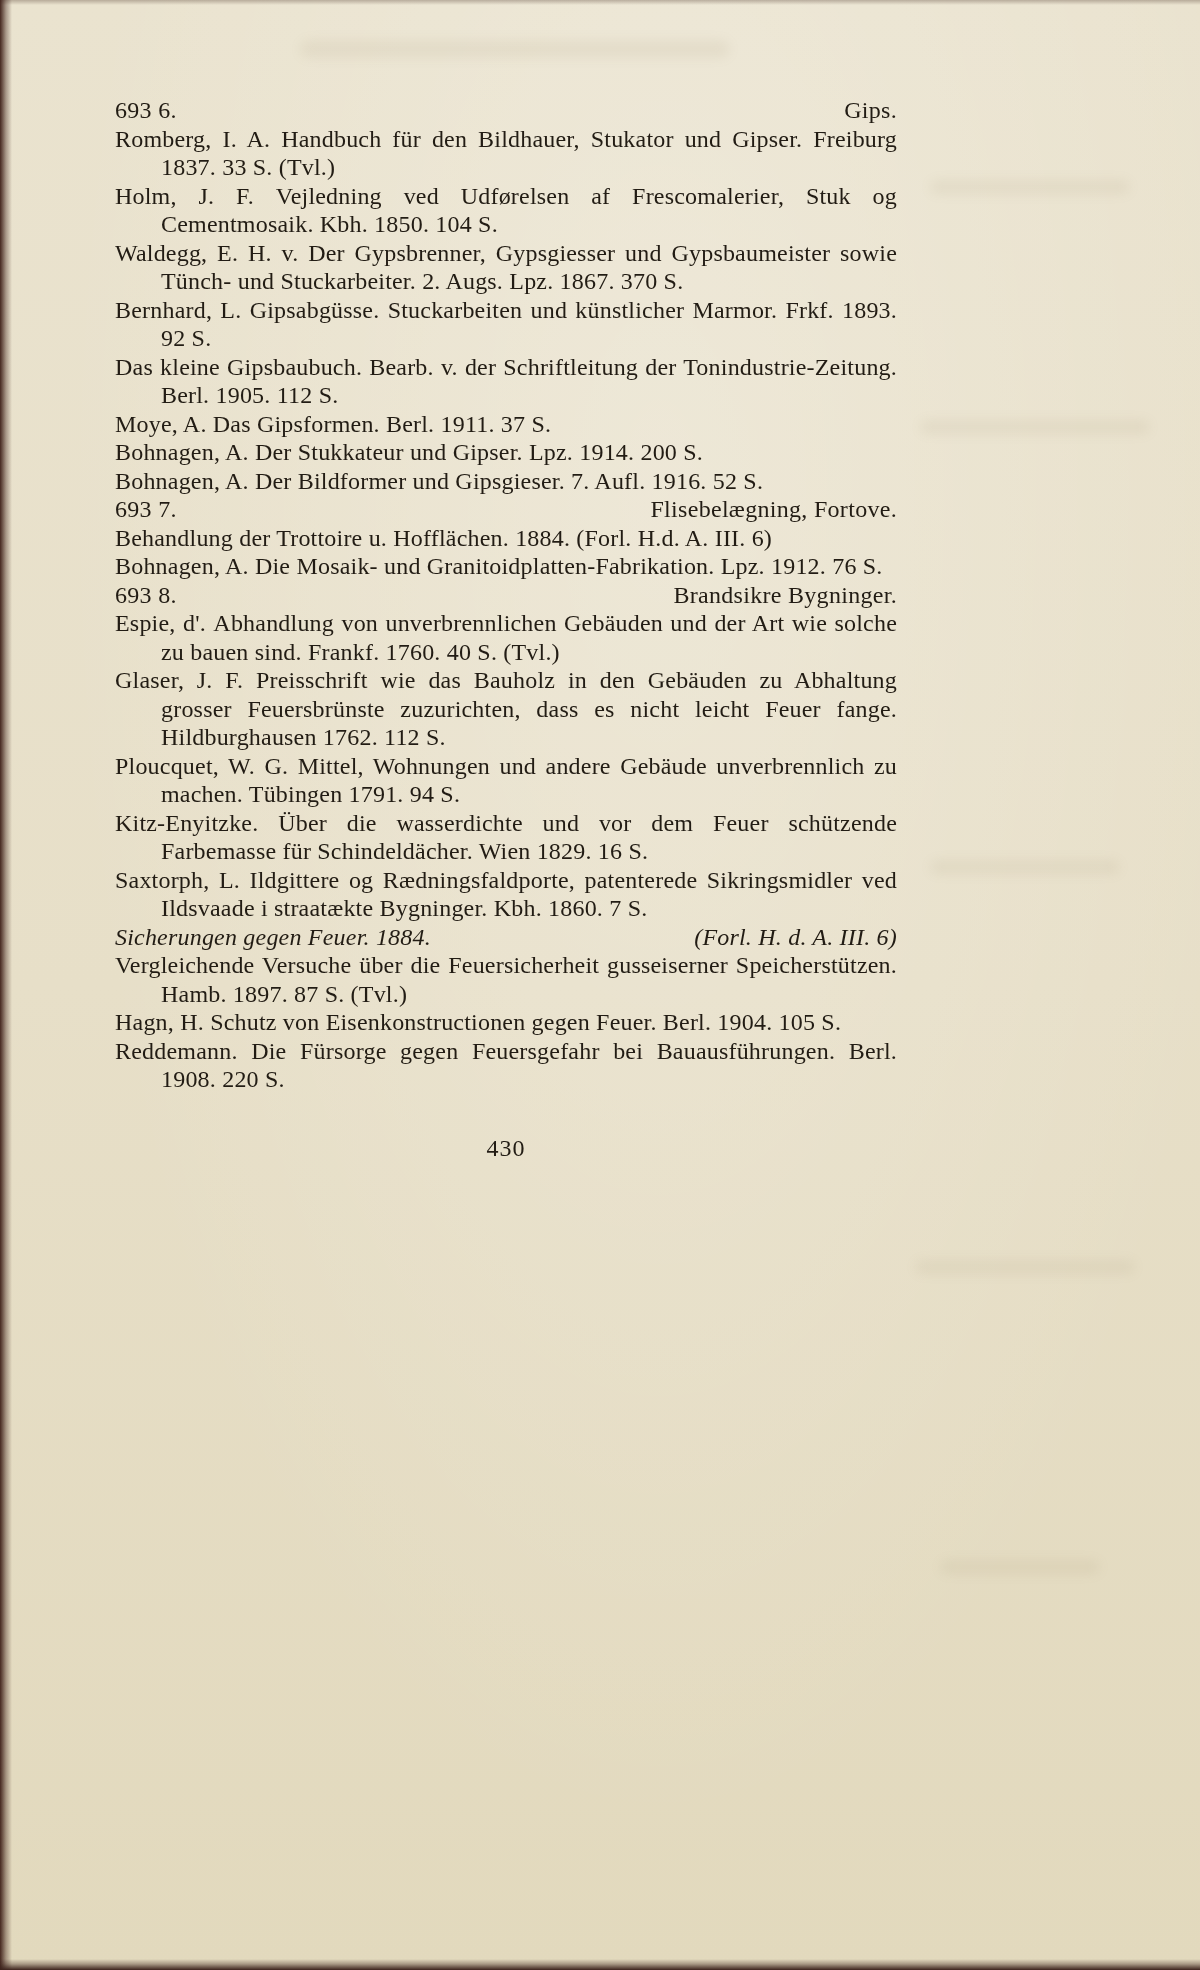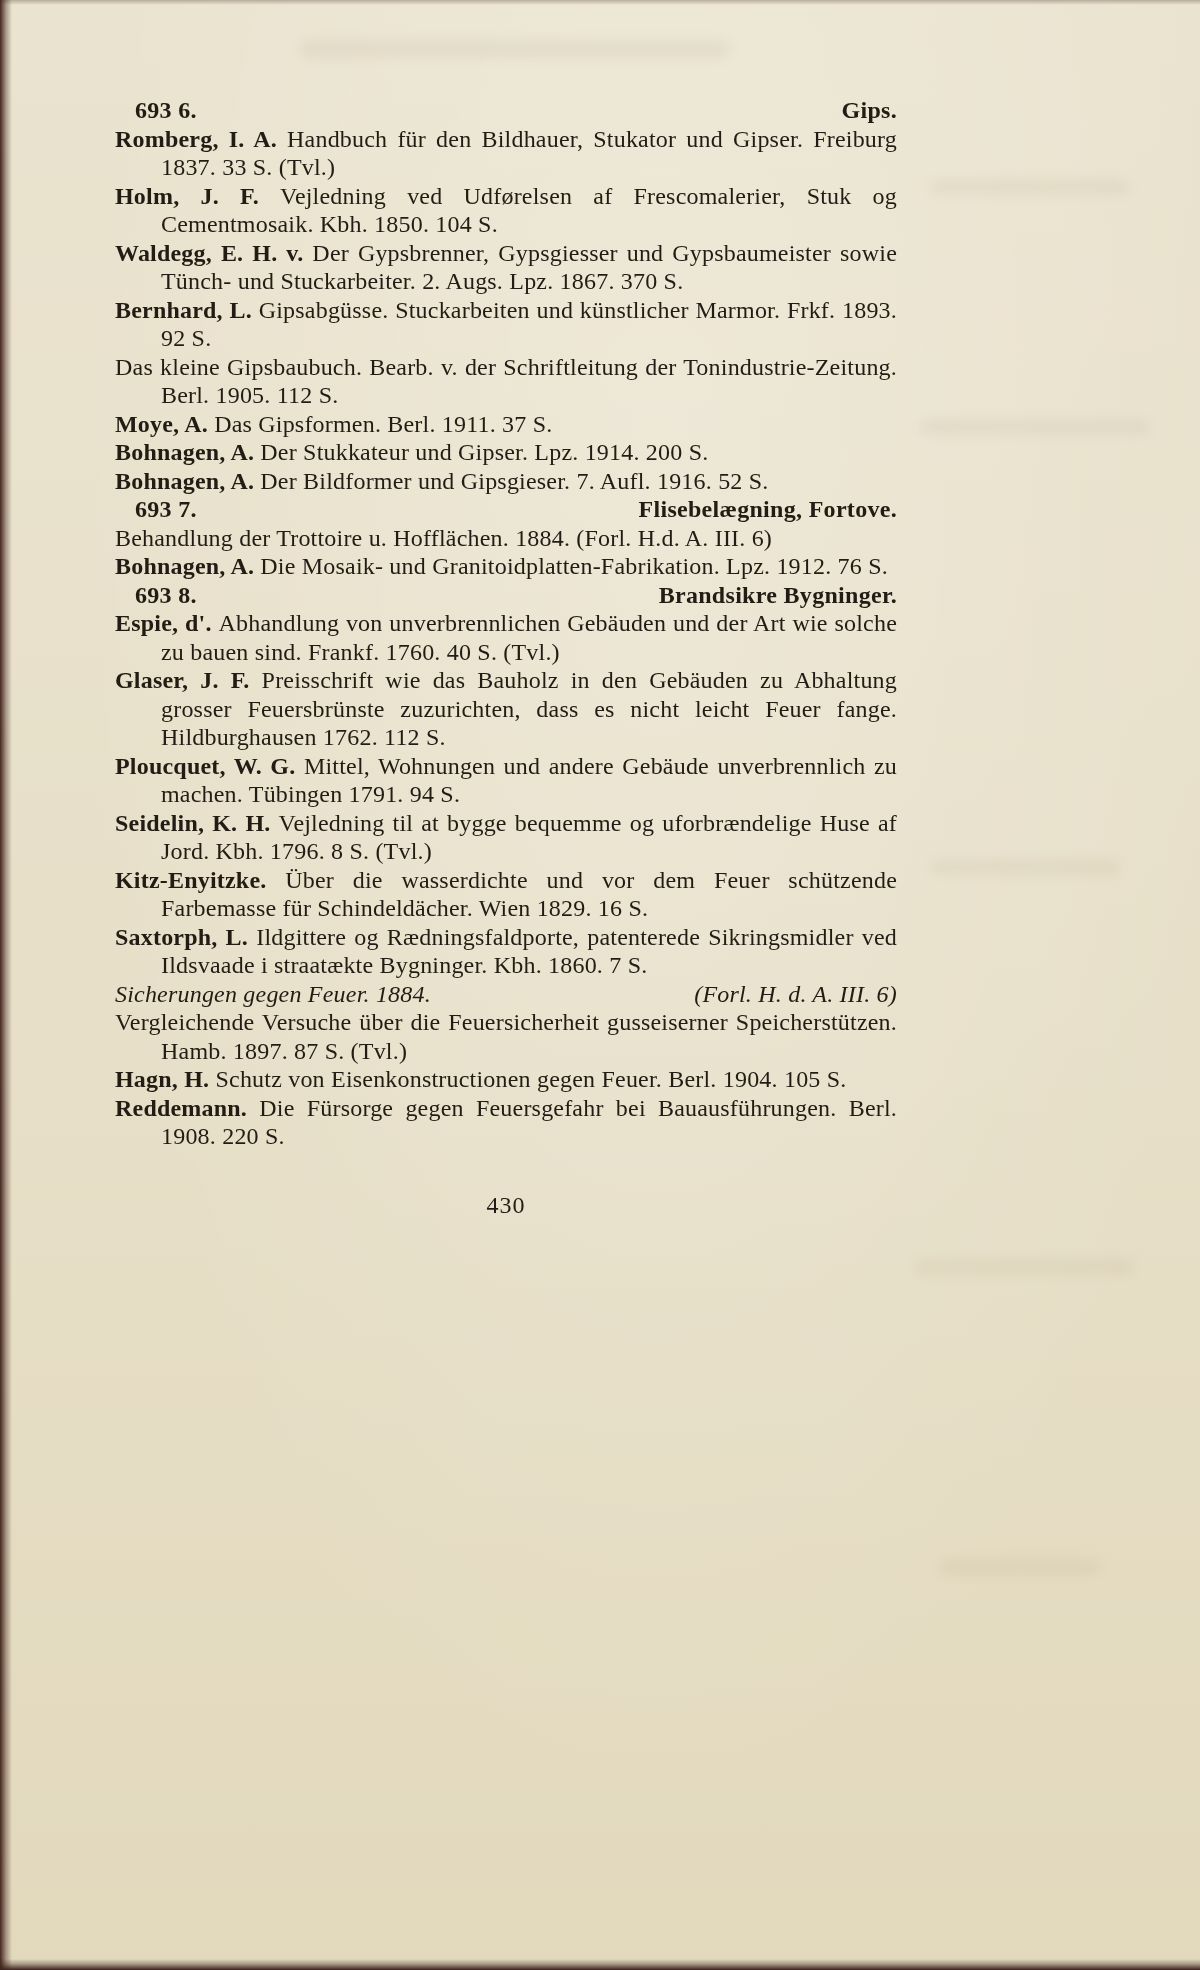--- a/index.html
+++ b/index.html
@@ -49,33 +49,32 @@
     position: absolute;
     left: 115px;
     top: 96px;
     width: 782px;
     font-size: 24px;
     line-height: 28.5px;
   }
   .section-header {
     display: flex;
     justify-content: space-between;
-    font-weight: bold;
+    font-weight: normal;
     letter-spacing: 0.3px;
-    margin-left: 20px;
   }
   .sec-num { white-space: nowrap; }
   .sec-title { white-space: nowrap; }
   .entry {
     text-align: justify;
     padding-left: 46px;
     text-indent: -46px;
     letter-spacing: 0.2px;
   }
-  .entry .author { font-weight: bold; }
+  .entry .author { font-weight: normal; }
   .entry .author:not(:empty)::after { content: "\00a0"; }
   .entry.spread {
     display: flex;
     justify-content: space-between;
     padding-left: 0;
     text-indent: 0;
     font-style: italic;
   }
   .page-number {
     text-align: center;
@@ -146,23 +145,20 @@
   <p class="entry">
     <span class="author">Espie, d'.</span><span>Abhandlung von unverbrennlichen Gebäuden und der Art wie solche zu bauen sind. Frankf. 1760. 40 S. (Tvl.)</span>
   </p>
   <p class="entry">
     <span class="author">Glaser, J. F.</span><span>Preisschrift wie das Bauholz in den Gebäuden zu Abhaltung grosser Feuersbrünste zuzurichten, dass es nicht leicht Feuer fange. Hildburghausen 1762. 112 S.</span>
   </p>
   <p class="entry">
     <span class="author">Ploucquet, W. G.</span><span>Mittel, Wohnungen und andere Gebäude unverbrennlich zu machen. Tübingen 1791. 94 S.</span>
   </p>
   <p class="entry">
-    <span class="author">Seidelin, K. H.</span><span>Vejledning til at bygge bequemme og uforbrændelige Huse af Jord. Kbh. 1796. 8 S. (Tvl.)</span>
-  </p>
-  <p class="entry">
     <span class="author">Kitz-Enyitzke.</span><span>Über die wasserdichte und vor dem Feuer schützende Farbemasse für Schindeldächer. Wien 1829. 16 S.</span>
   </p>
   <p class="entry">
     <span class="author">Saxtorph, L.</span><span>Ildgittere og Rædningsfaldporte, patenterede Sikringsmidler ved Ildsvaade i straatækte Bygninger. Kbh. 1860. 7 S.</span>
   </p>
   <p class="entry spread">
     <span>Sicherungen gegen Feuer. 1884.</span>
     <span>(Forl. H. d. A. III. 6)</span>
   </p>
   <p class="entry">

